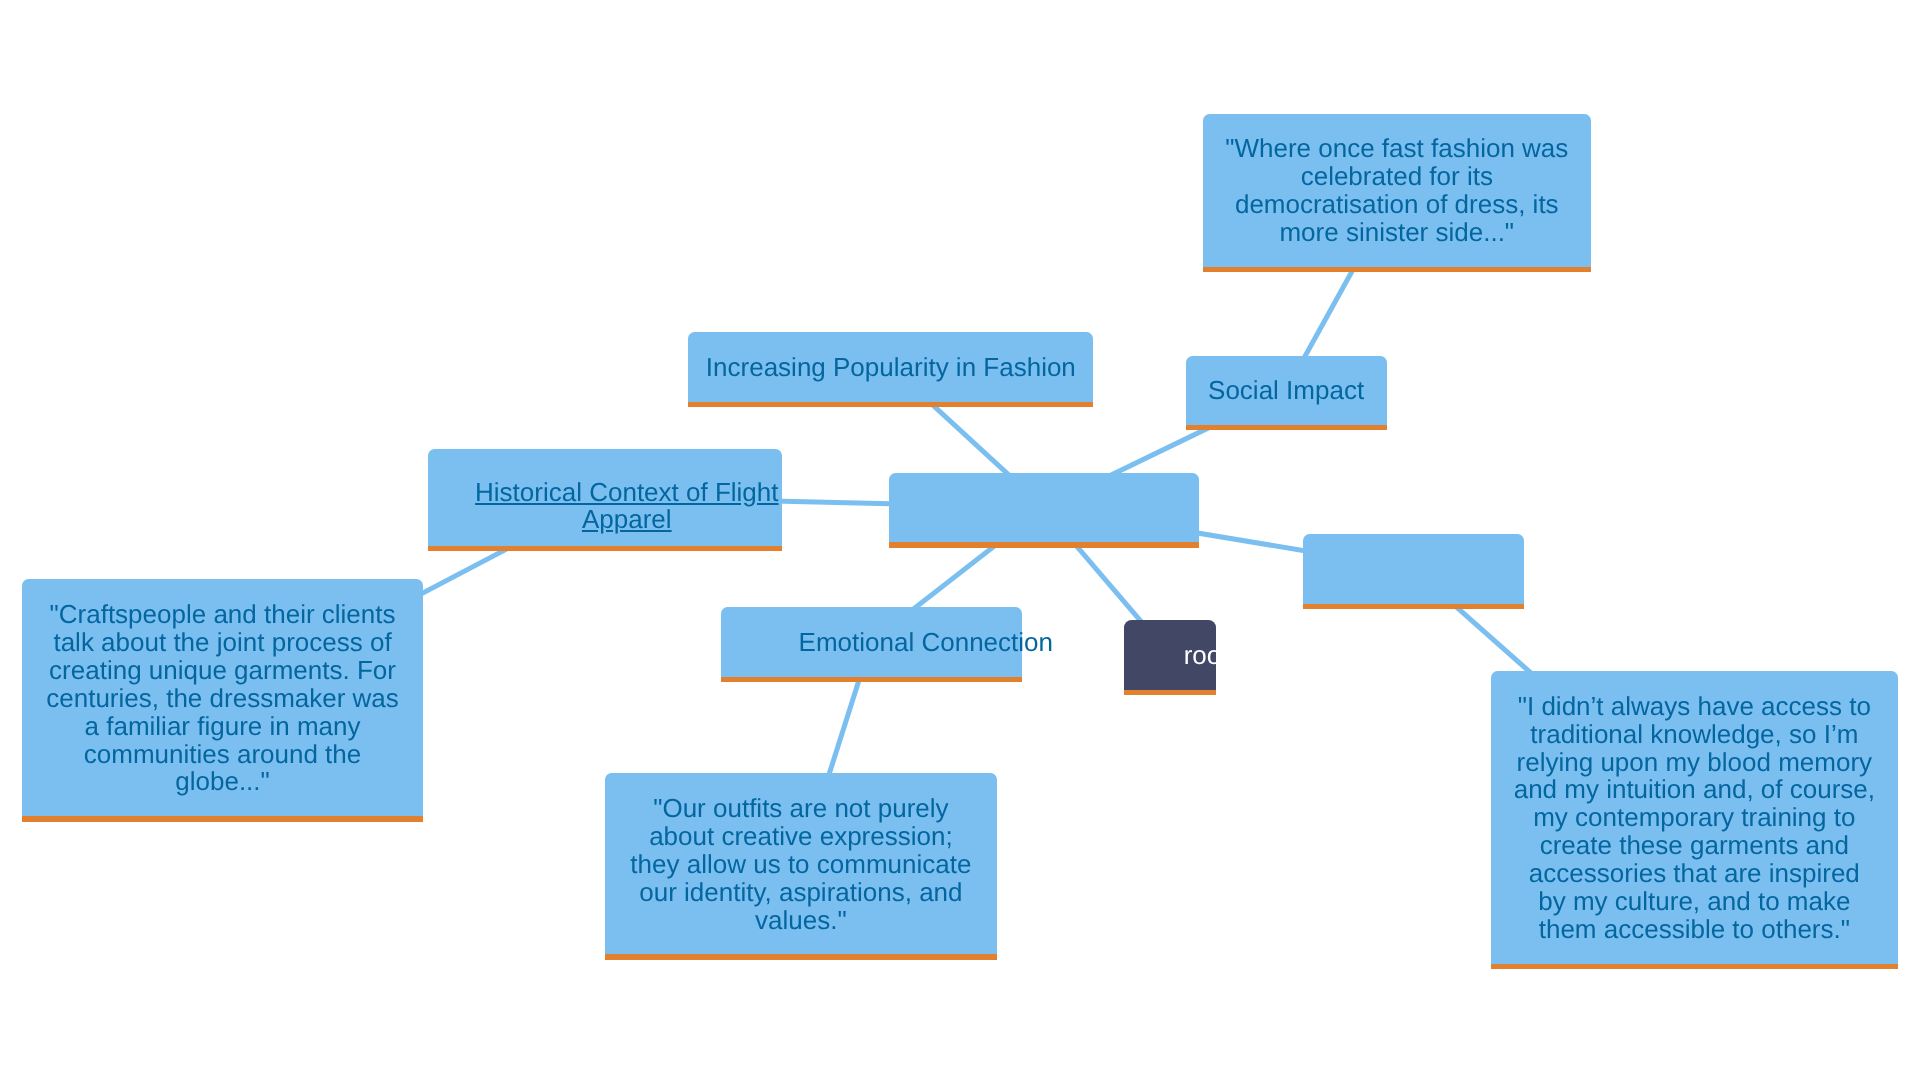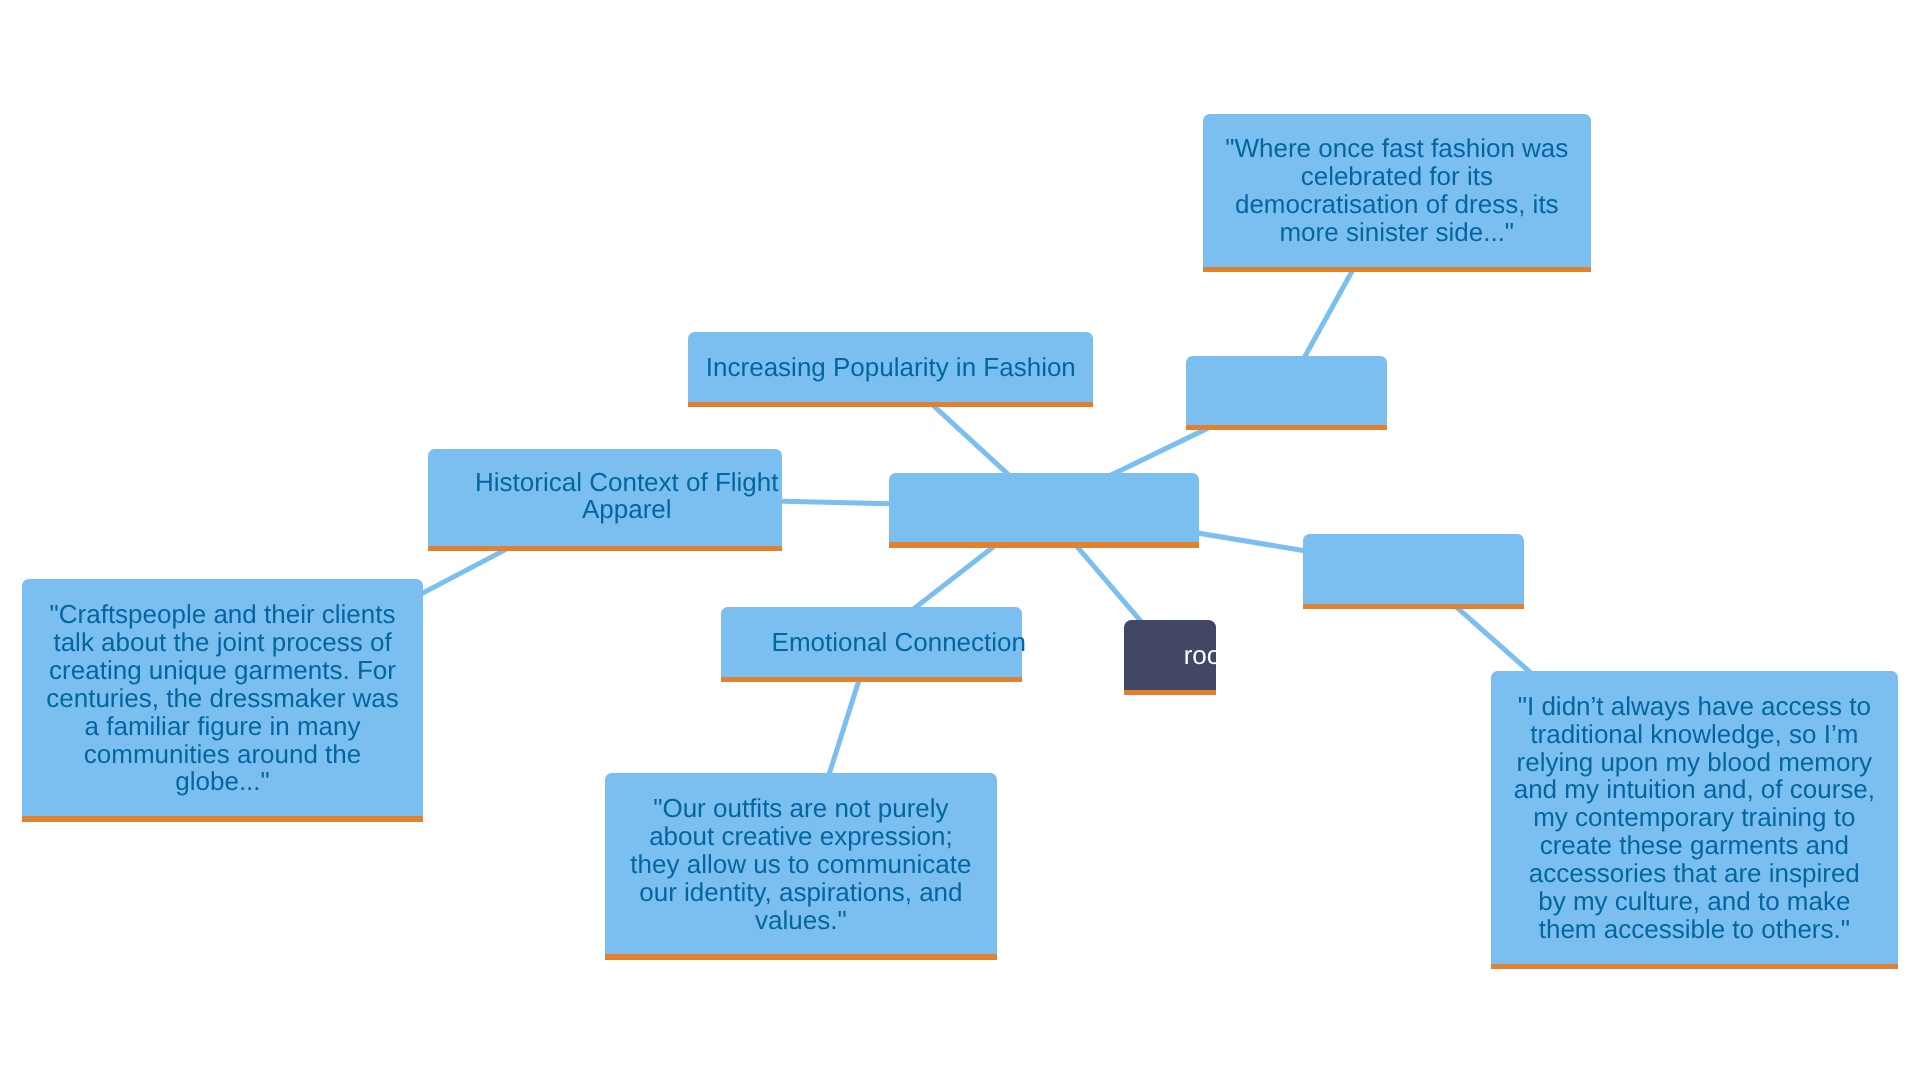--- a/index.html
+++ b/index.html
@@ -118,34 +118,37 @@
   <div id="labels">
       <div class="node" style="left: 1202.7px; top: 113.9px; width: 388.2px; height: 153.2px;">
         <div class="node-label">"Where once fast fashion was
 celebrated for its
 democratisation of dress, its
 more sinister side..."</div>
       </div>
       <div class="node" style="left: 688.4px; top: 332px; width: 404.9px; height: 69.5px;">
         <div class="node-label">Increasing Popularity in Fashion</div>
       </div>
-      <div class="node" style="left: 428.3px; top: 447px; width: 397px; height: 97.4px;">
+      <div class="node" style="left: 1185.6px; top: 355.7px; width: 201px; height: 69.5px;">
+        <div class="node-label">Social Impact</div>
+      </div>
+      <div class="node" style="left: 428.3px; top: 457px; width: 397px; height: 97.4px; text-decoration: underline;">
         <div class="node-label">Historical Context of Flight
 Apparel</div>
       </div>
       <div class="node" style="left: 22.2px; top: 579.45px; width: 400.7px; height: 236.9px;">
         <div class="node-label">"Craftspeople and their clients
 talk about the joint process of
 creating unique garments. For
 centuries, the dressmaker was
 a familiar figure in many
 communities around the
 globe..."</div>
       </div>
-      <div class="node" style="left: 720.8px; top: 607.3px; width: 356px; height: 69.5px;">
+      <div class="node" style="left: 720.8px; top: 607.3px; width: 356px; height: 69.5px; padding-left: 27px;">
         <div class="node-label">Emotional Connection</div>
       </div>
       <div class="node is-root" style="left: 1124px; top: 620.3px; width: 92.1px; height: 69.5px; margin-left: 36px;">
         <div class="node-label">root</div>
       </div>
       <div class="node" style="left: 1490.9px; top: 671.2px; width: 406.9px; height: 292.7px;">
         <div class="node-label">"I didn’t always have access to
 traditional knowledge, so I’m
 relying upon my blood memory
 and my intuition and, of course,

